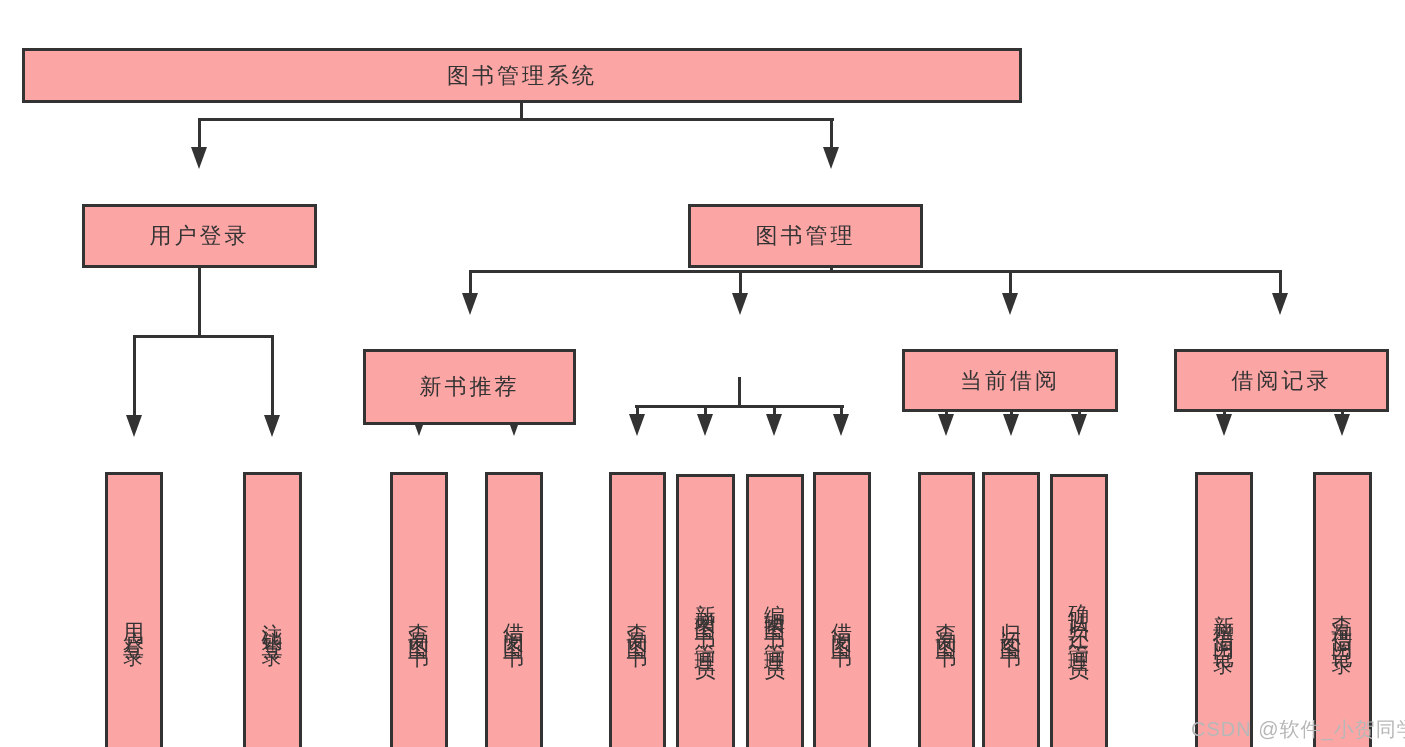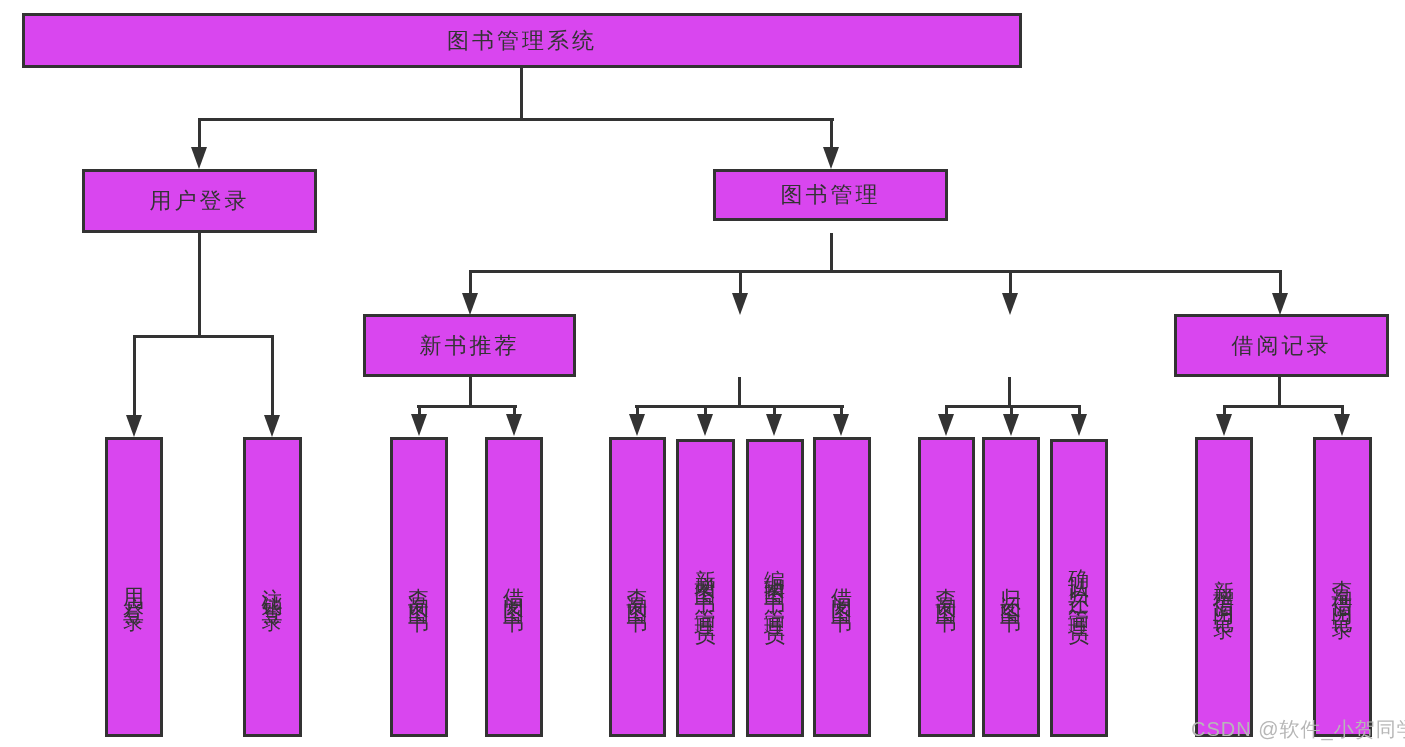--- a/index.html
+++ b/index.html
@@ -12,29 +12,30 @@
     position:relative;
     width:1405px;height:747px;
     background:var(--bg);
     font-family:"Liberation Sans", sans-serif;
     overflow:hidden;
   }
   .box{
     position:absolute;
     box-sizing:border-box;
     border:3px solid var(--line);
-    background:#d946ef;
+    background:#fca5a5;
     color:var(--line);
     display:flex;
     align-items:center;
     justify-content:center;
     font-size:22px;
     letter-spacing:3px;
     text-align:left;
     z-index:2;
+    margin-top:35px;
   }
   .box.v{
     writing-mode:vertical-lr;
     text-orientation:mixed;
     font-size:21px;
     letter-spacing:8px;
     line-height:1.1;
     padding:5px 0;
   }
   .hline,.vline{
@@ -68,41 +69,42 @@
   <div class="box" style="left:22px;top:13px;width:1000px;height:55px">图书管理系统</div>
 
   <div class="vline" style="left:520px;top:68px;width:3px;height:52px"></div>
   <div class="hline" style="left:198px;top:118px;width:636px;height:3px"></div>
   <div class="vline" style="left:198px;top:118px;width:3px;height:32px"></div>
   <div class="arrow" style="left:191px;top:147px"></div>
   <div class="vline" style="left:830px;top:118px;width:3px;height:32px"></div>
   <div class="arrow" style="left:823px;top:147px"></div>
 
   <div class="box" style="left:82px;top:169px;width:235px;height:64px">用户登录</div>
-  <div class="box" style="left:713px;top:169px;width:235px;height:52px">图书管理</div>
+  <div class="box" style="left:688px;top:169px;width:235px;height:64px">图书管理</div>
 
   <div class="vline" style="left:198px;top:233px;width:3px;height:104px"></div>
   <div class="hline" style="left:133px;top:335px;width:141px;height:3px"></div>
   <div class="vline" style="left:133px;top:335px;width:3px;height:82px"></div>
   <div class="arrow" style="left:126px;top:415px"></div>
   <div class="vline" style="left:271px;top:335px;width:3px;height:82px"></div>
   <div class="arrow" style="left:264px;top:415px"></div>
 
   <div class="vline" style="left:830px;top:233px;width:3px;height:40px"></div>
   <div class="hline" style="left:469px;top:270px;width:813px;height:3px"></div>
   <div class="vline" style="left:469px;top:270px;width:3px;height:25px"></div>
   <div class="arrow" style="left:462px;top:293px"></div>
   <div class="vline" style="left:739px;top:270px;width:3px;height:25px"></div>
   <div class="arrow" style="left:732px;top:293px"></div>
   <div class="vline" style="left:1009px;top:270px;width:3px;height:25px"></div>
   <div class="arrow" style="left:1002px;top:293px"></div>
   <div class="vline" style="left:1279px;top:270px;width:3px;height:25px"></div>
   <div class="arrow" style="left:1272px;top:293px"></div>
 
-  <div class="box" style="left:363px;top:314px;width:213px;height:63px">新书推荐</div>
+  <div class="box" style="left:363px;top:314px;width:213px;height:76px">新书推荐</div>
+  <div class="box" style="left:902px;top:314px;width:216px;height:63px">当前借阅</div>
   <div class="box" style="left:1174px;top:314px;width:215px;height:63px">借阅记录</div>
 
   <div class="vline" style="left:469px;top:377px;width:3px;height:30px"></div>
   <div class="hline" style="left:417px;top:405px;width:100px;height:3px"></div>
   <div class="vline" style="left:418px;top:405px;width:3px;height:12px"></div>
   <div class="arrow" style="left:411px;top:414px"></div>
   <div class="vline" style="left:513px;top:405px;width:3px;height:12px"></div>
   <div class="arrow" style="left:506px;top:414px"></div>
 
   <div class="vline" style="left:738px;top:377px;width:3px;height:30px"></div>

